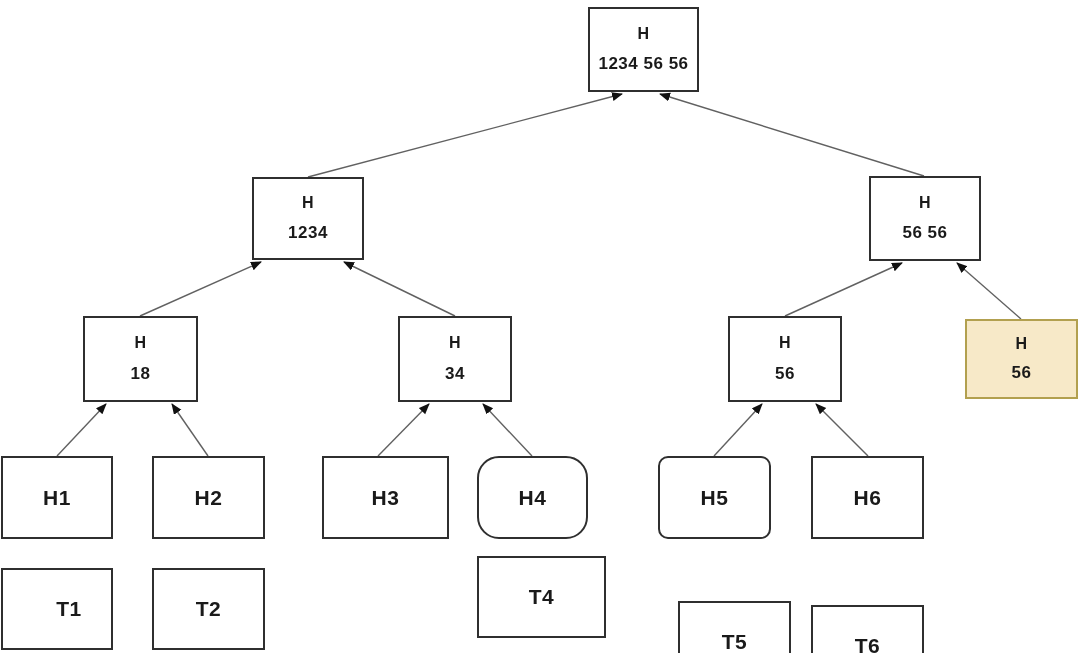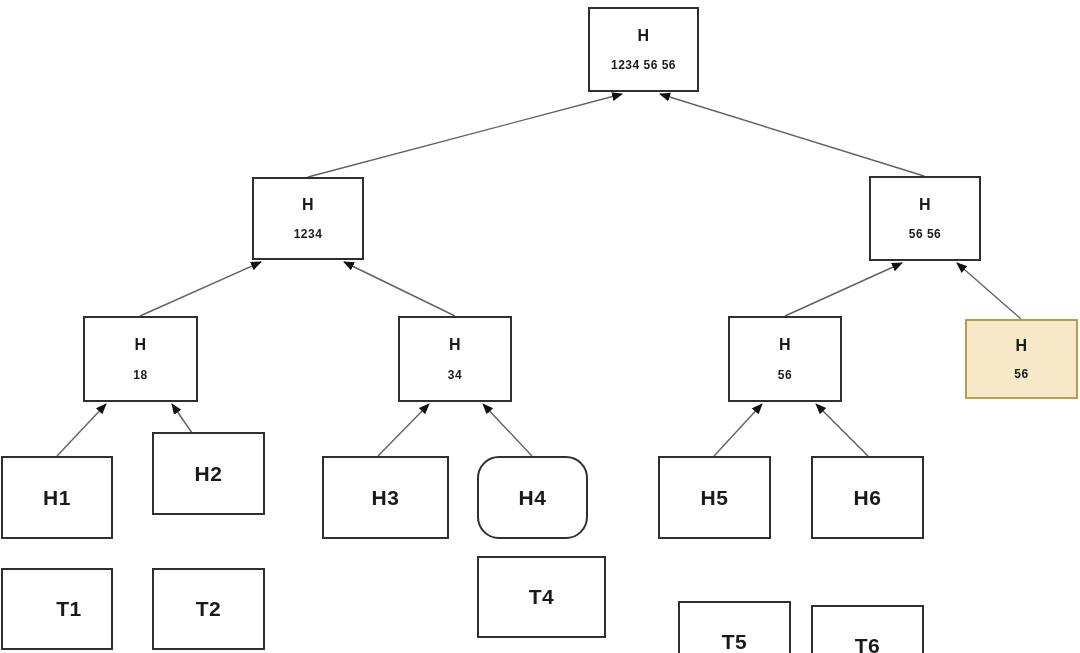--- a/index.html
+++ b/index.html
@@ -26,21 +26,21 @@
   .node.highlight{
     background:#f7e9c8;
     border:2px solid #b2a04f;
   }
   .node .nt{
     font-size:16px;
     font-weight:bold;
     letter-spacing:0.5px;
   }
   .node .nv{
-    font-size:12px;
+    font-size:17px;
     font-weight:bold;
     letter-spacing:0.5px;
     white-space:nowrap;
   }
   .node.leaf{
     justify-content:center;
   }
   .node.leaf .nv{
     font-size:21px;
   }
@@ -102,30 +102,30 @@
     <span class="nv">56</span>
   </div>
   <div class="node highlight" style="left:965px;top:319px;width:113px;height:80px;">
     <span class="nt">H</span>
     <span class="nv">56</span>
   </div>
 
   <div class="node leaf" style="left:1px;top:456px;width:112px;height:83px;">
     <span class="nv">H1</span>
   </div>
-  <div class="node leaf" style="left:152px;top:432px;width:113px;height:83px;">
+  <div class="node leaf" style="left:152px;top:456px;width:113px;height:83px;">
     <span class="nv">H2</span>
   </div>
   <div class="node leaf" style="left:322px;top:456px;width:127px;height:83px;">
     <span class="nv">H3</span>
   </div>
   <div class="node leaf" style="left:477px;top:456px;width:111px;height:83px;border-radius:22px;">
     <span class="nv">H4</span>
   </div>
-  <div class="node leaf" style="left:658px;top:456px;width:113px;height:83px;">
+  <div class="node leaf" style="left:658px;top:456px;width:113px;height:83px;border-radius:10px;">
     <span class="nv">H5</span>
   </div>
   <div class="node leaf" style="left:811px;top:456px;width:113px;height:83px;">
     <span class="nv">H6</span>
   </div>
 
   <div class="node leaf" style="left:1px;top:568px;width:112px;height:82px;padding-left:24px;">
     <span class="nv">T1</span>
   </div>
   <div class="node leaf" style="left:152px;top:568px;width:113px;height:82px;">

